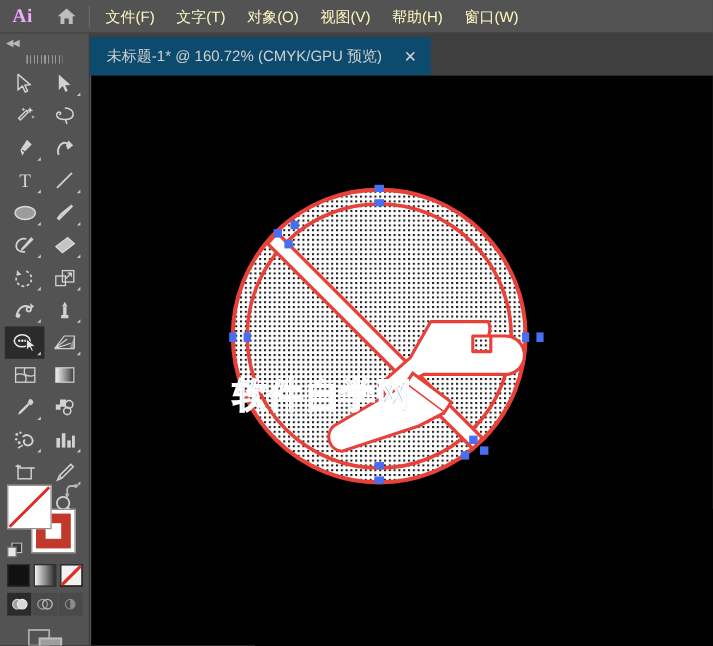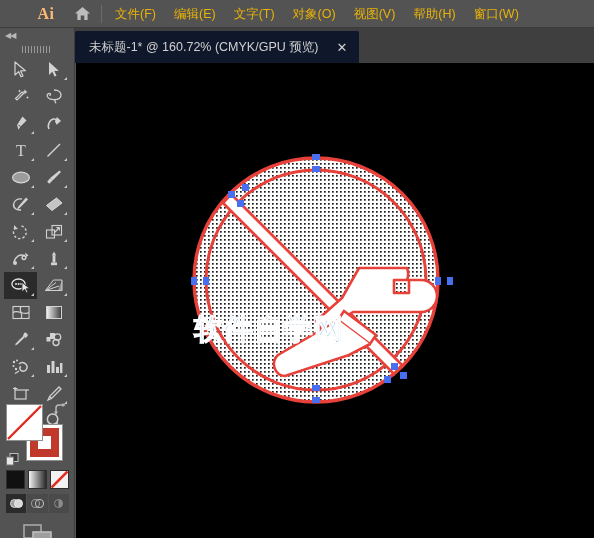--- a/index.html
+++ b/index.html
@@ -13,40 +13,39 @@
 
   
   #menubar {
     position: absolute; left:0; top:0; width:594px; height:28px;
     background:#535353;
     display:flex; align-items:center;
     border-bottom:1px solid #3c3c3c;
   }
   #ai-logo {
     width:38px; height:28px; display:flex; align-items:center; justify-content:center;
-    color:#fdba74; font-size:16px; font-weight:bold; letter-spacing:.5px;
+    color:#f0abfc; font-size:16px; font-weight:bold; letter-spacing:.5px;
     font-family:"Liberation Serif", serif;
-    margin-left:27px;
   }
   #home-btn { width:34px; height:28px; display:flex; align-items:center; justify-content:center; }
   #home-btn svg { display:block; }
   .menu-sep { width:1px; height:18px; background:#6b6b6b; margin:0 4px 0 2px; }
   .menu-item {
     padding:0 9px; height:28px; line-height:28px;
-    color:#eab308; font-size:12.5px; white-space:nowrap; cursor:default;
+    color:#fef9c3; font-size:12.5px; white-space:nowrap; cursor:default;
   }
 
   
   #tabbar {
     position:absolute; left:75px; top:28px; width:519px; height:35px;
     background:#3f3f3f;
   }
   #doc-tab {
     position:absolute; left:0; top:3px; height:32px;
-    background:#0f172a;
+    background:#0c4a6e;
     display:flex; align-items:center; padding:0 8px 0 14px;
     border-top-left-radius:2px; border-top-right-radius:2px;
   }
   #doc-tab-title { color:#d0d0d0; font-size:12.5px; white-space:nowrap; }
   #doc-tab-close {
     margin-left:14px; color:#cfcfcf; font-size:13px; line-height:1;
     padding:2px 4px; cursor:pointer; font-weight:bold;
   }
 
   
@@ -157,21 +156,20 @@
 
   <div id="menubar">
     <div id="ai-logo">Ai</div>
     <div id="home-btn">
       <svg width="17" height="15" viewBox="0 0 17 15">
         <path d="M8.5 1 L16 7.6 L13.6 7.6 L13.6 14 L10.3 14 L10.3 9.4 L6.7 9.4 L6.7 14 L3.4 14 L3.4 7.6 L1 7.6 Z" fill="#bdbdbd"></path>
       </svg>
     </div>
     <div class="menu-sep"></div>
     <div class="menu-item">文件(F)</div>
-    <div class="menu-item">编辑(E)</div>
     <div class="menu-item">文字(T)</div>
     <div class="menu-item">对象(O)</div>
     <div class="menu-item">视图(V)</div>
     <div class="menu-item">帮助(H)</div>
     <div class="menu-item">窗口(W)</div>
   </div>
 
   <div id="tabbar">
     <div id="doc-tab">
       <span id="doc-tab-title">未标题-1* @ 160.72% (CMYK/GPU 预览)</span>

